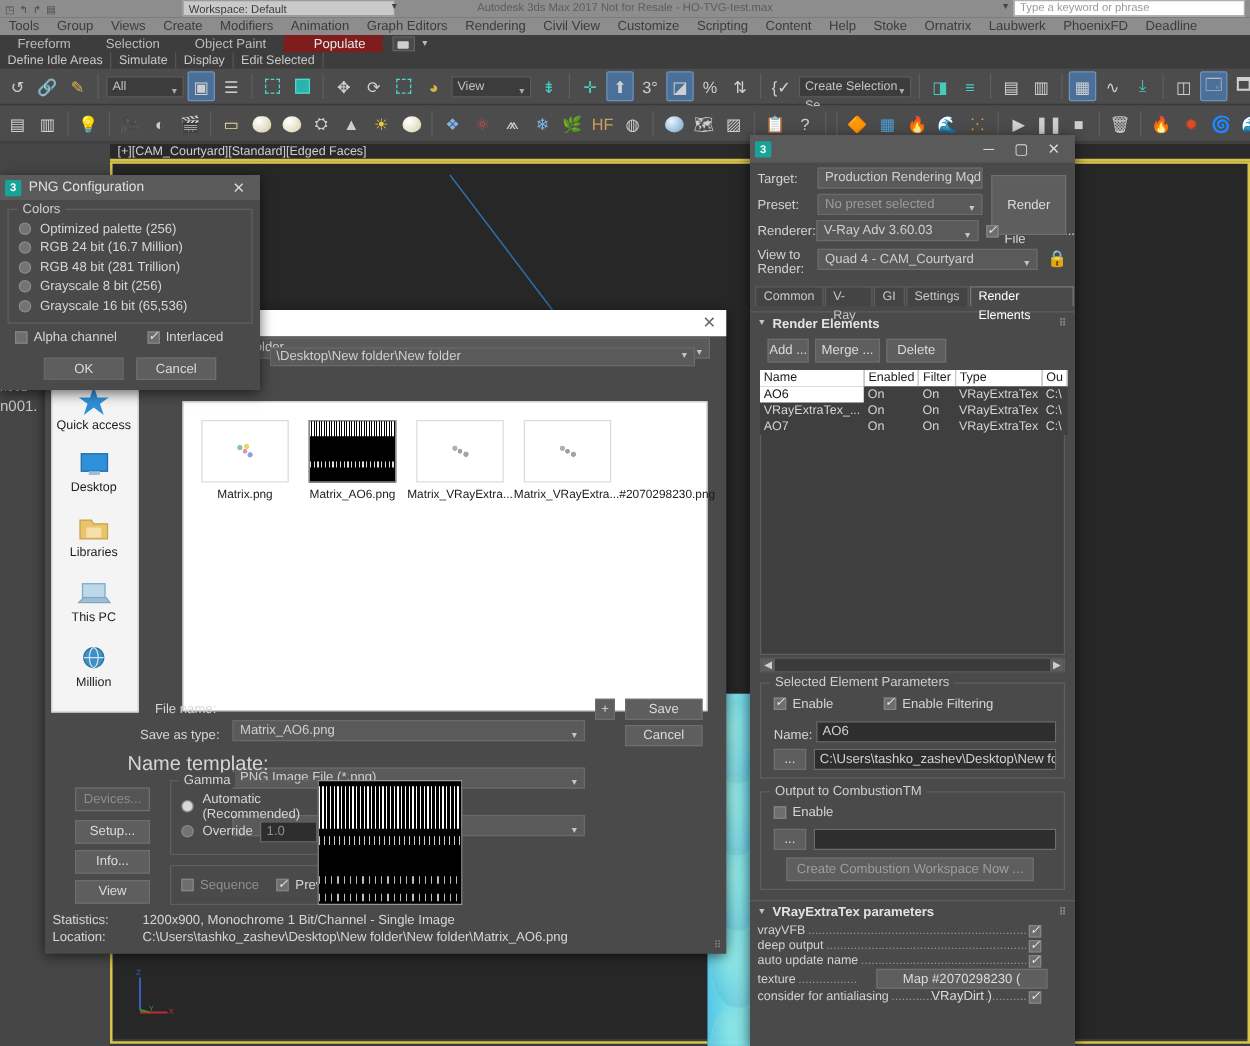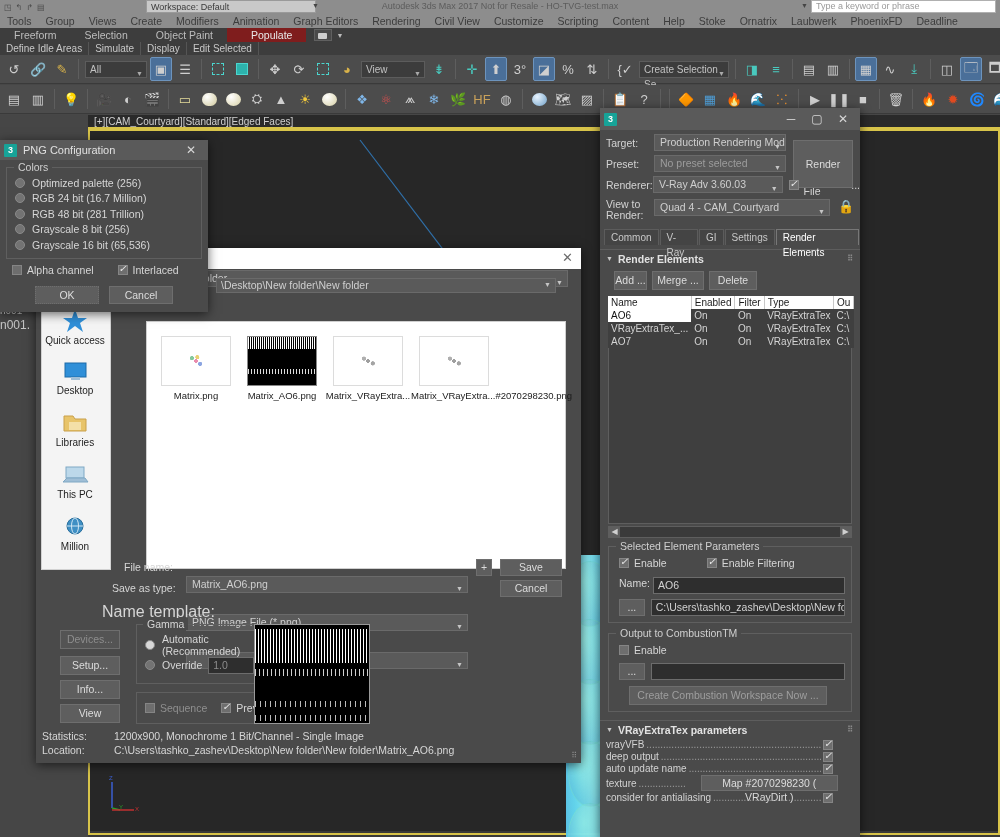--- a/index.html
+++ b/index.html
@@ -766,21 +766,21 @@
     <div style="display:flex;gap:40px;margin-left:4px;">
       <span class="rline">
         <i class="chk on"></i>
         <span>Enable</span>
       </span>
       <span class="rline">
         <i class="chk on"></i>
         <span>Enable Filtering</span>
       </span>
     </div>
-    <div style="display:flex;align-items:flex-start;margin-top:6px;margin-left:4px;">
+    <div style="display:flex;align-items:flex-end;margin-top:6px;margin-left:4px;">
       <span style="width:34px;font-size:10.5px;">Name:</span>
       <span class="fld" style="width:192px;">AO6</span>
     </div>
     <div style="display:flex;align-items:center;margin-top:5px;margin-left:4px;">
       <span class="btn" style="width:26px;height:17px;line-height:15px;">...</span>
       <span class="fld" style="width:196px;margin-left:6px;">C:\Users\tashko_zashev\Desktop\New folder\New</span>
     </div>
   </div>
 
   <div class="grp" style="margin:10px 8px 0 8px;padding:8px 6px 6px 6px;">

